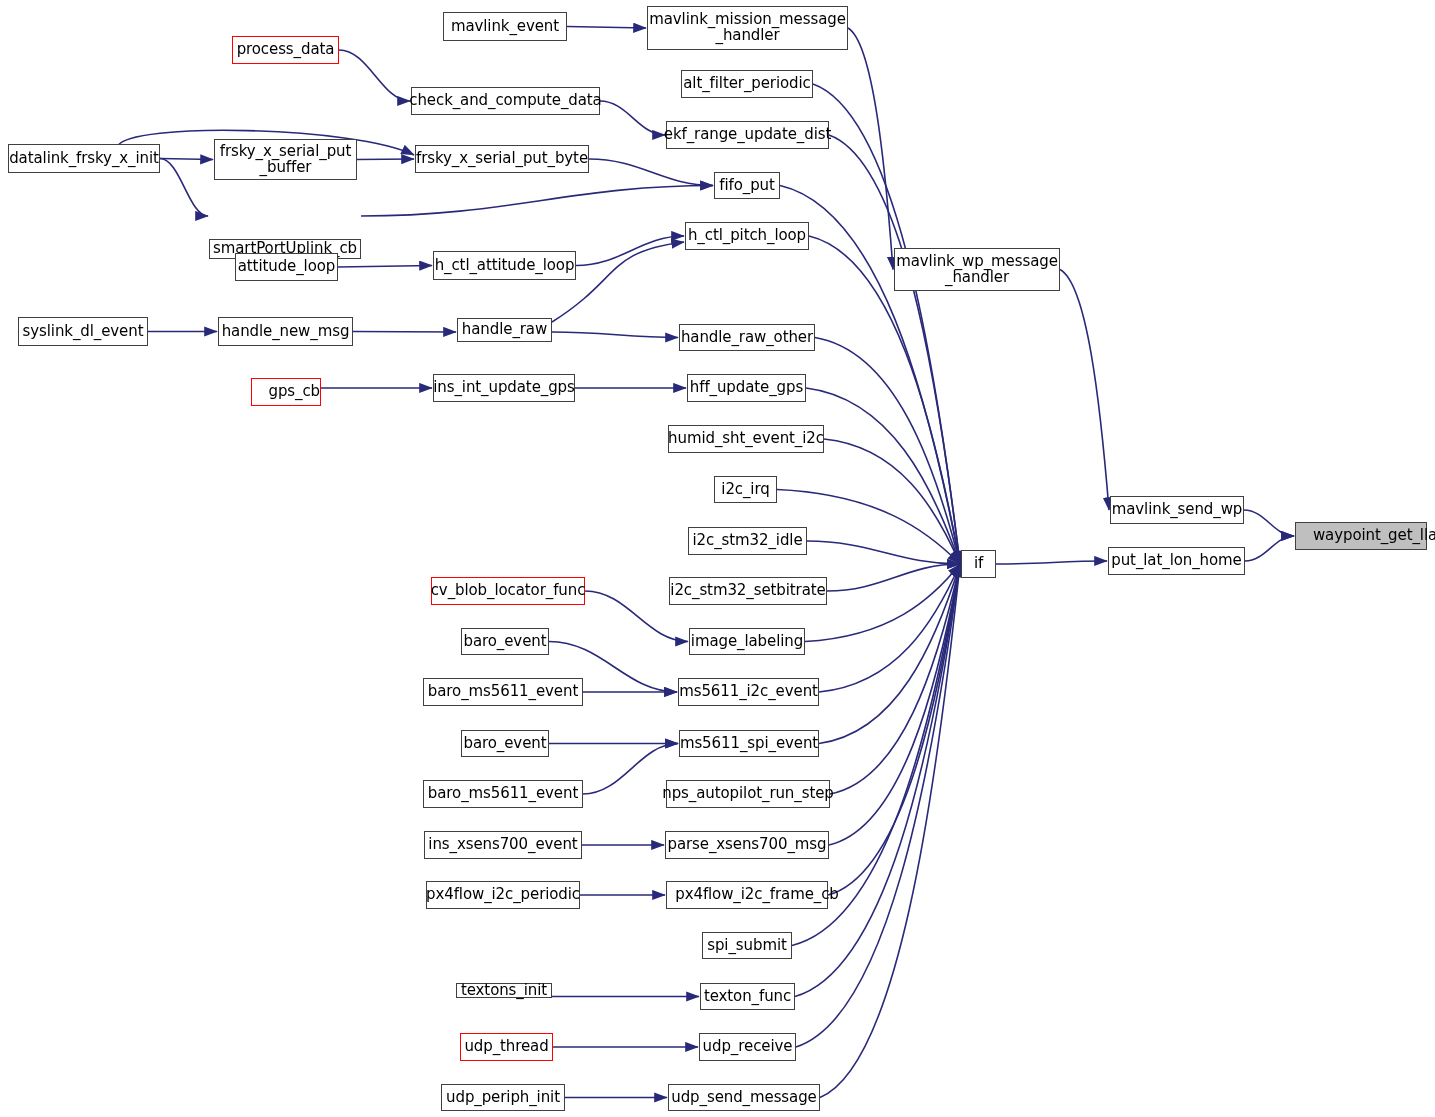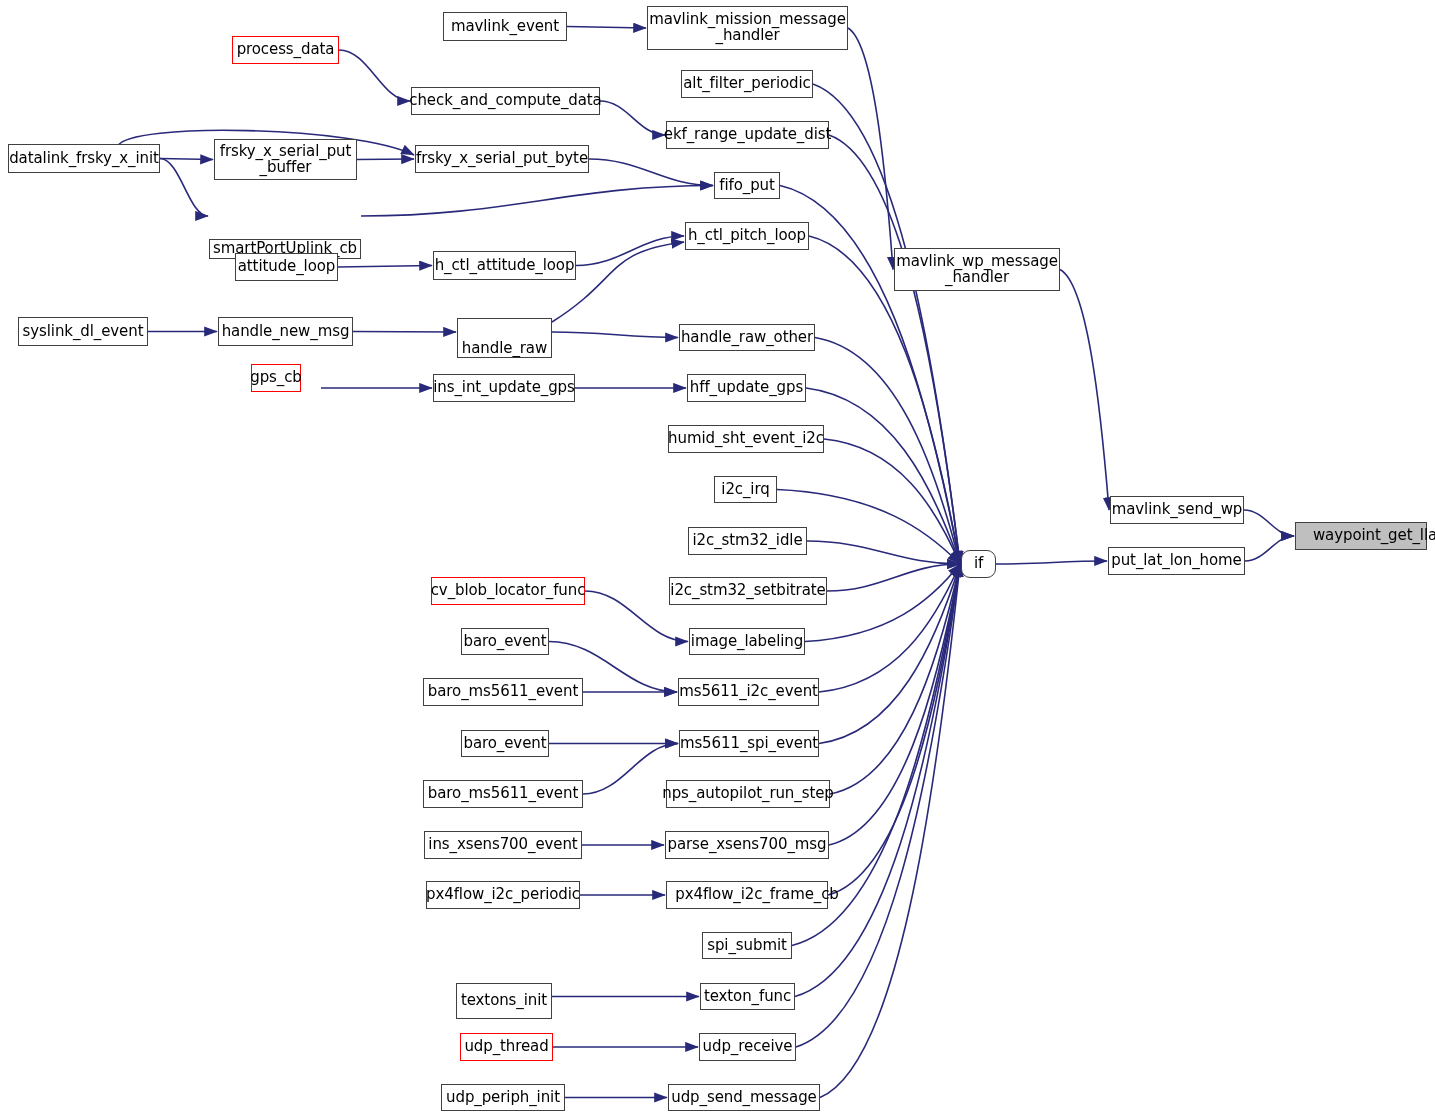--- a/index.html
+++ b/index.html
@@ -102,47 +102,47 @@
       <div class="node" style="left: 415px; top: 145px; width: 174px; height: 28px;"><span>frsky_x_serial_put_byte</span></div>
       <div class="node" style="left: 714px; top: 172px; width: 66px; height: 27px;"><span>fifo_put</span></div>
       <div class="node" style="left: 209px; top: 210px; width: 152px; height: 20px; margin-top: 29px;"><span>smartPortUplink_cb</span></div>
       <div class="node" style="left: 685px; top: 222px; width: 124px; height: 28px;"><span>h_ctl_pitch_loop</span></div>
       <div class="node" style="left: 894px; top: 248px; width: 166px; height: 43px;"><span>mavlink_wp_message
 _handler</span></div>
       <div class="node" style="left: 235px; top: 253px; width: 103px; height: 28px;"><span>attitude_loop</span></div>
       <div class="node" style="left: 433px; top: 251px; width: 143px; height: 29px;"><span>h_ctl_attitude_loop</span></div>
       <div class="node" style="left: 18px; top: 317px; width: 130px; height: 29px;"><span>syslink_dl_event</span></div>
       <div class="node" style="left: 218px; top: 317px; width: 135px; height: 29px;"><span>handle_new_msg</span></div>
-      <div class="node" style="left: 457px; top: 318px; width: 95px; height: 40px; align-items: flex-end;"><span>handle_raw</span></div>
+      <div class="node" style="left: 457px; top: 318px; width: 95px; height: 24px;"><span>handle_raw</span></div>
       <div class="node" style="left: 679px; top: 324px; width: 136px; height: 27px;"><span>handle_raw_other</span></div>
-      <div class="node red" style="left: 251px; top: 364px; width: 50px; height: 28px;"><span>gps_cb</span></div>
+      <div class="node red" style="left: 251px; top: 378px; width: 70px; height: 28px; justify-content: flex-end;"><span>gps_cb</span></div>
       <div class="node" style="left: 433px; top: 374px; width: 142px; height: 28px;"><span>ins_int_update_gps</span></div>
       <div class="node" style="left: 687px; top: 374px; width: 119px; height: 28px;"><span>hff_update_gps</span></div>
       <div class="node" style="left: 668px; top: 425px; width: 156px; height: 28px;"><span>humid_sht_event_i2c</span></div>
       <div class="node" style="left: 714px; top: 476px; width: 63px; height: 27px;"><span>i2c_irq</span></div>
       <div class="node" style="left: 688px; top: 527px; width: 119px; height: 28px; text-align: right;"><span>i2c_stm32_idle</span></div>
-      <div class="node" style="left: 961px; top: 550px; width: 35px; height: 28px; border-radius: 9px;"><span>if</span></div>
+      <div class="node" style="left: 961px; top: 550px; width: 35px; height: 28px;"><span>if</span></div>
       <div class="node" style="left: 669px; top: 577px; width: 158px; height: 28px;"><span>i2c_stm32_setbitrate</span></div>
       <div class="node" style="left: 1110px; top: 496px; width: 134px; height: 28px;"><span>mavlink_send_wp</span></div>
       <div class="node" style="left: 1108px; top: 547px; width: 137px; height: 28px;"><span>put_lat_lon_home</span></div>
       <div class="node filled" style="left: 1295px; top: 522px; width: 132px; height: 28px;"><span>waypoint_get_lla</span></div>
       <div class="node red" style="left: 431px; top: 577px; width: 154px; height: 28px;"><span>cv_blob_locator_func</span></div>
       <div class="node" style="left: 689px; top: 628px; width: 116px; height: 27px;"><span>image_labeling</span></div>
       <div class="node" style="left: 461px; top: 628px; width: 88px; height: 27px;"><span>baro_event</span></div>
       <div class="node" style="left: 423px; top: 678px; width: 160px; height: 28px;"><span>baro_ms5611_event</span></div>
       <div class="node" style="left: 678px; top: 678px; width: 141px; height: 28px;"><span>ms5611_i2c_event</span></div>
       <div class="node" style="left: 461px; top: 730px; width: 88px; height: 27px;"><span>baro_event</span></div>
       <div class="node" style="left: 679px; top: 730px; width: 140px; height: 27px;"><span>ms5611_spi_event</span></div>
       <div class="node" style="left: 423px; top: 780px; width: 160px; height: 28px;"><span>baro_ms5611_event</span></div>
       <div class="node" style="left: 666px; top: 780px; width: 164px; height: 28px;"><span>nps_autopilot_run_step</span></div>
       <div class="node" style="left: 424px; top: 831px; width: 158px; height: 28px;"><span>ins_xsens700_event</span></div>
       <div class="node" style="left: 665px; top: 831px; width: 164px; height: 28px;"><span>parse_xsens700_msg</span></div>
       <div class="node" style="left: 426px; top: 881px; width: 154px; height: 28px;"><span>px4flow_i2c_periodic</span></div>
       <div class="node" style="left: 666px; top: 881px; width: 162px; height: 28px; padding-left: 20px;"><span>px4flow_i2c_frame_cb</span></div>
       <div class="node" style="left: 702px; top: 932px; width: 90px; height: 27px;"><span>spi_submit</span></div>
-      <div class="node" style="left: 456px; top: 983px; width: 96px; height: 36px;"><span>textons_init</span></div>
+      <div class="node" style="left: 456px; top: 983px; width: 96px; height: 15px;"><span>textons_init</span></div>
       <div class="node" style="left: 700px; top: 983px; width: 95px; height: 27px;"><span>texton_func</span></div>
       <div class="node red" style="left: 460px; top: 1033px; width: 93px; height: 28px;"><span>udp_thread</span></div>
       <div class="node" style="left: 699px; top: 1033px; width: 97px; height: 28px;"><span>udp_receive</span></div>
       <div class="node" style="left: 441px; top: 1084px; width: 124px; height: 27px;"><span>udp_periph_init</span></div>
       <div class="node" style="left: 668px; top: 1084px; width: 152px; height: 27px;"><span>udp_send_message</span></div>
     </div>
 </div>
 
 </body></html>

